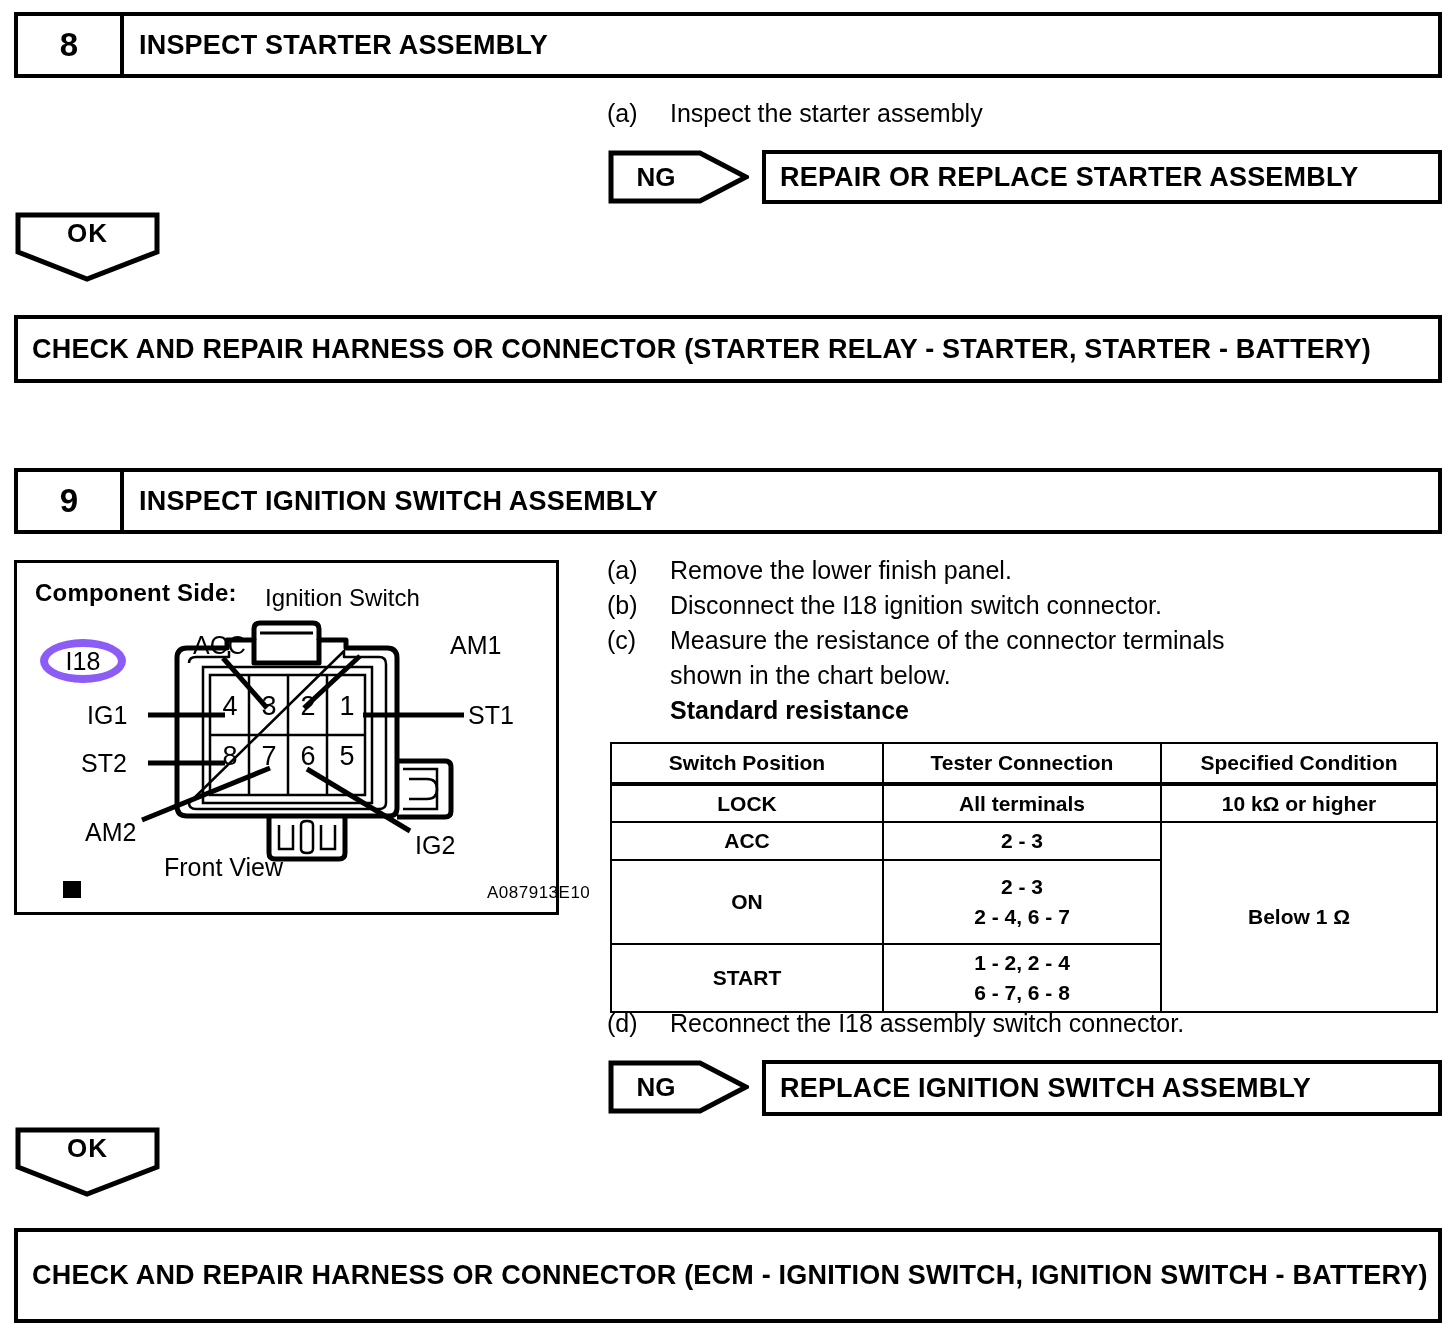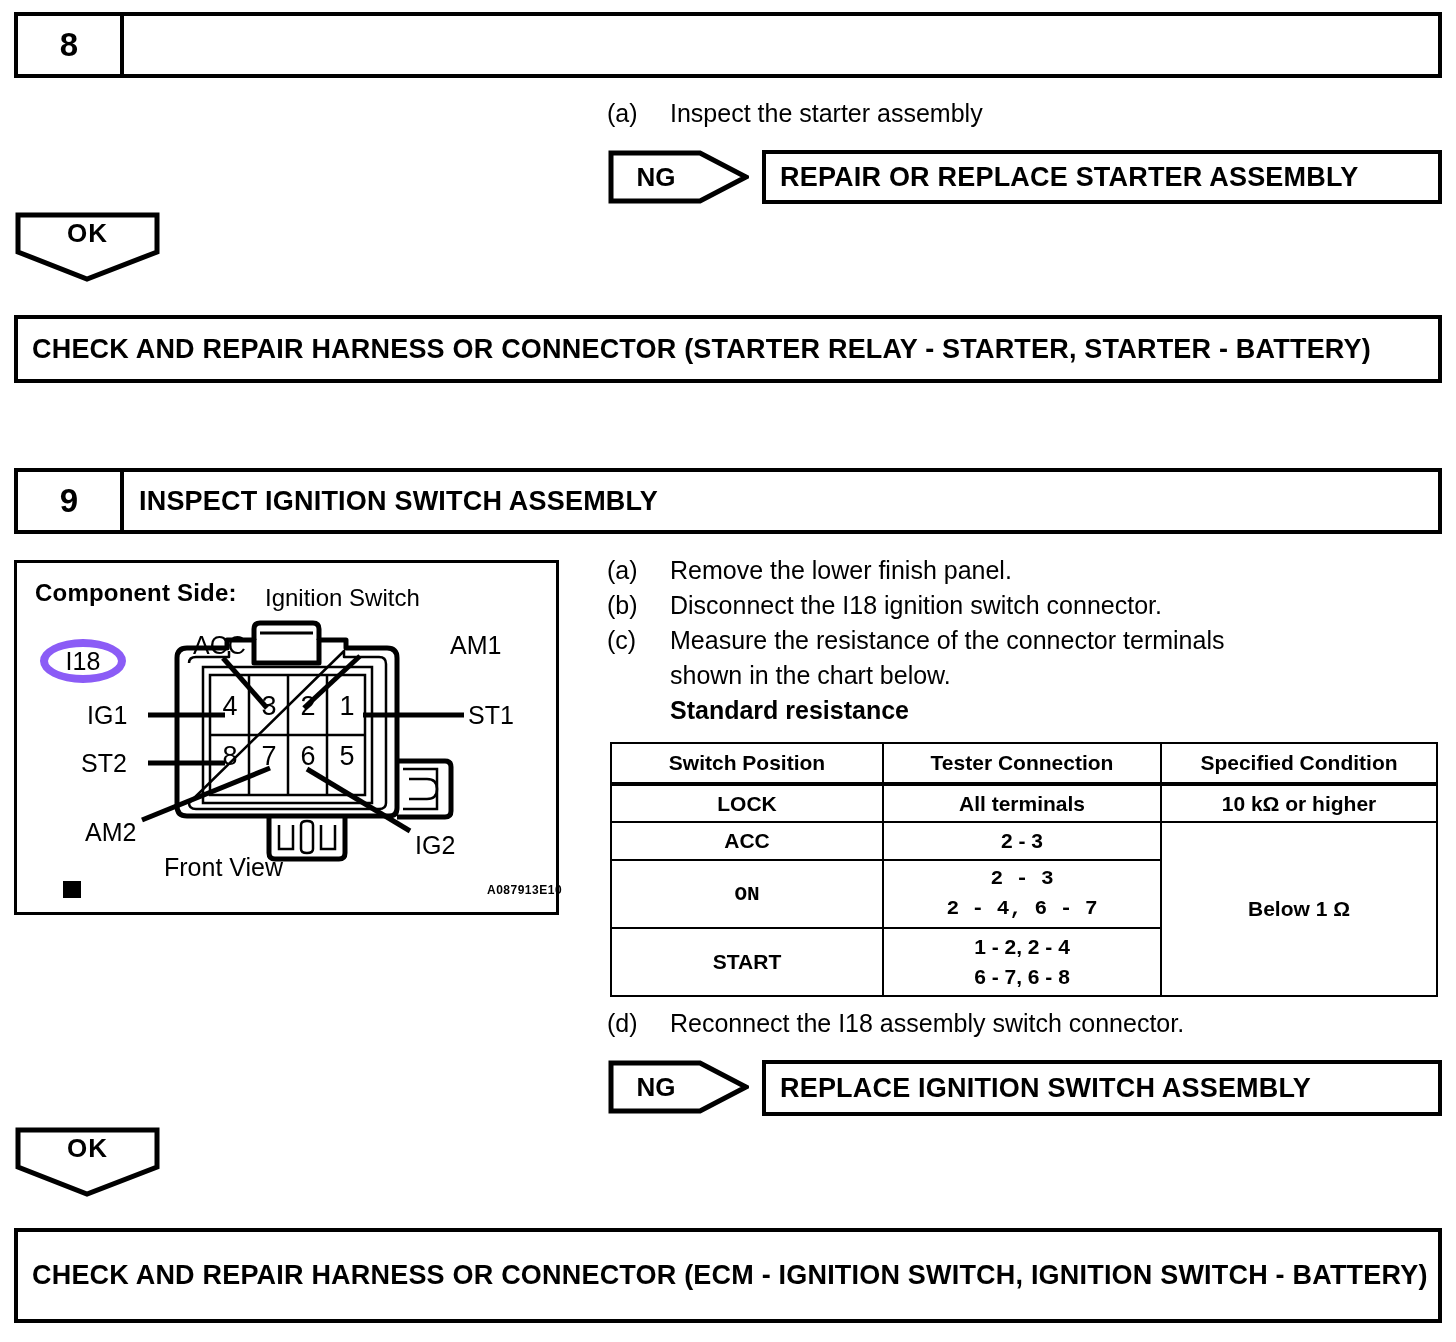--- a/index.html
+++ b/index.html
@@ -157,23 +157,22 @@
   .dg-title-plain {
     position: absolute;
     font-size: 24px;
   }
   .dg-text {
     position: absolute;
     font-size: 25px;
   }
   .dg-code {
     position: absolute;
-    font-size: 12px;
+    font-size: 17px;
     letter-spacing: 0.5px;
-    font-weight: bold;
   }
   .pin-num {
     position: absolute;
     font-size: 27px;
     text-align: center;
     width: 52px;
   }
   .conn-oval {
     position: absolute;
     width: 86px;
@@ -191,20 +190,21 @@
     width: 18px;
     height: 17px;
     background: #000;
   }
 </style>
 </head>
 <body>
 
 <div class="step-header abs" style="left:14px; top:12px; width:1428px; height:66px;">
   <div class="step-num">8</div>
+  <div class="step-title">INSPECT STARTER ASSEMBLY</div>
 </div>
 
 <div class="instr" style="left:607px; top:96px; width:840px;">
   <div class="instr-row">
     <span class="instr-marker">(a)</span>
     <span class="instr-text">Inspect the starter assembly</span>
   </div>
 </div>
 
 <div class="ng-arrow" style="left:608px; top:150px;">
@@ -328,21 +328,21 @@
     <tr style="height:38px;">
       <td>LOCK</td>
       <td>All terminals</td>
       <td>10 kΩ or higher</td>
     </tr>
     <tr style="height:38px;">
       <td>ACC</td>
       <td>2 - 3</td>
       <td class="sp-cond" rowspan="3">Below 1 Ω</td>
     </tr>
-    <tr style="height:68px;font-family:Liberation Mono, monospace;">
+    <tr style="height:84px;">
       <td>ON</td>
       <td class="cell-2line">
         <div>2 - 3</div>
         <div>2 - 4, 6 - 7</div>
       </td>
     </tr>
     <tr style="height:68px;">
       <td>START</td>
       <td class="cell-2line">
         <div>1 - 2, 2 - 4</div>

